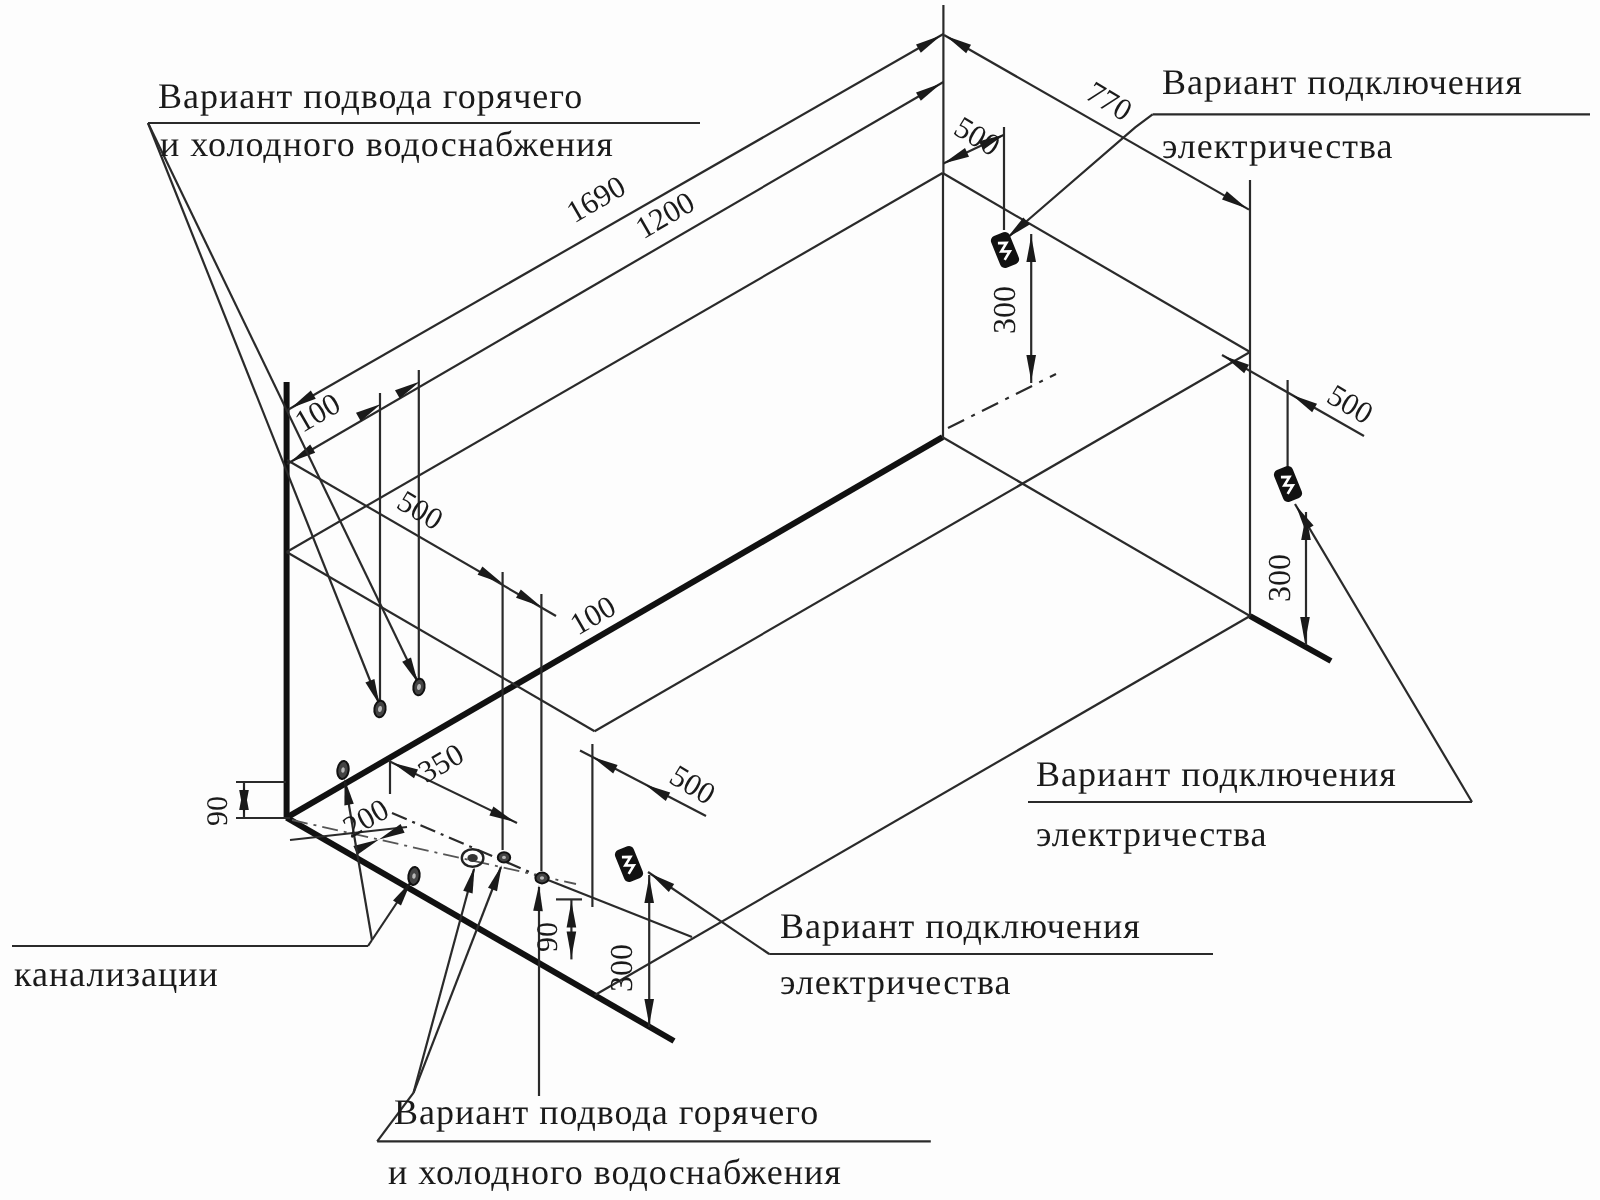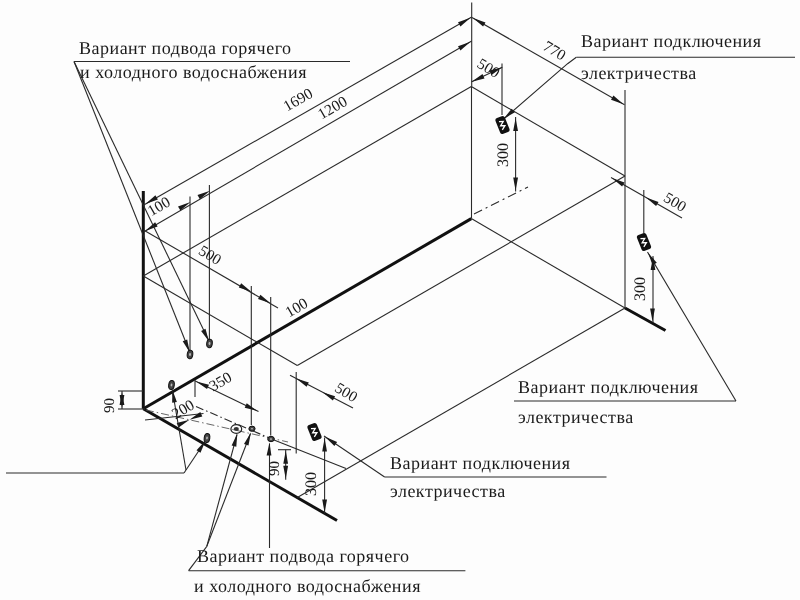--- a/index.html
+++ b/index.html
@@ -163,18 +163,19 @@
 <line x1="576.3" y1="57.2" x2="795" y2="57.2" stroke="#2a2a2a" stroke-width="1.1"></line>
 <line x1="6" y1="473" x2="184" y2="473" stroke="#2a2a2a" stroke-width="1.1"></line>
 <line x1="514" y1="401" x2="736" y2="401" stroke="#2a2a2a" stroke-width="1.1"></line>
 <line x1="384.6" y1="477" x2="606.5" y2="477" stroke="#2a2a2a" stroke-width="1.1"></line>
 <line x1="188.6" y1="570.7" x2="465.4" y2="570.7" stroke="#2a2a2a" stroke-width="1.1"></line>
 </svg>
 <div class="lbl" style="left:79px;top:38px">Вариант подвода горячего</div>
 <div class="lbl" style="left:80px;top:62px">и холодного водоснабжения</div>
 <div class="lbl" style="left:581px;top:31px">Вариант подключения</div>
 <div class="lbl" style="left:581px;top:63px">электричества</div>
+<div class="lbl" style="left:7px;top:477px">канализации</div>
 <div class="lbl" style="left:518px;top:377px">Вариант подключения</div>
 <div class="lbl" style="left:518px;top:407px">электричества</div>
 <div class="lbl" style="left:390px;top:453px">Вариант подключения</div>
 <div class="lbl" style="left:390px;top:481px">электричества</div>
 <div class="lbl" style="left:197px;top:546px">Вариант подвода горячего</div>
 <div class="lbl" style="left:194px;top:576px">и холодного водоснабжения</div>
 </div>
 </body></html>

